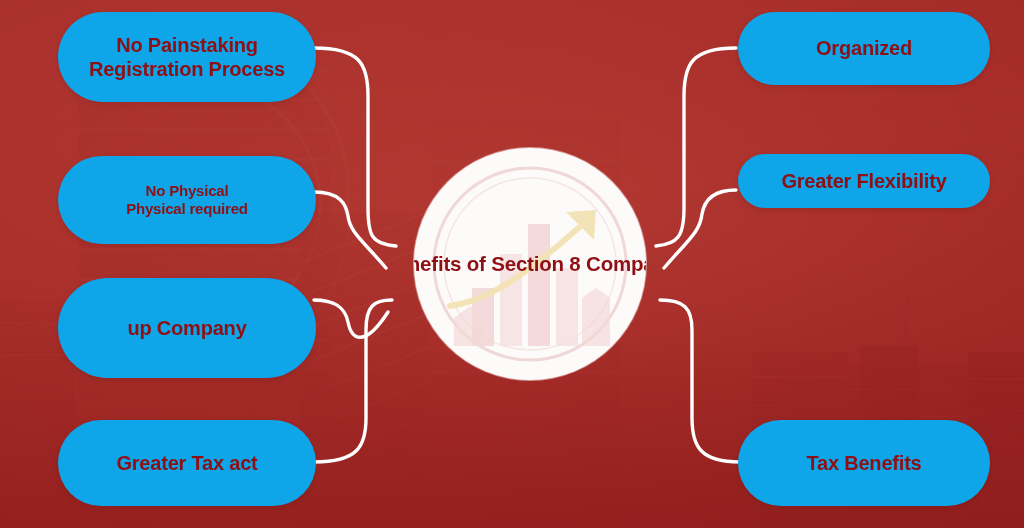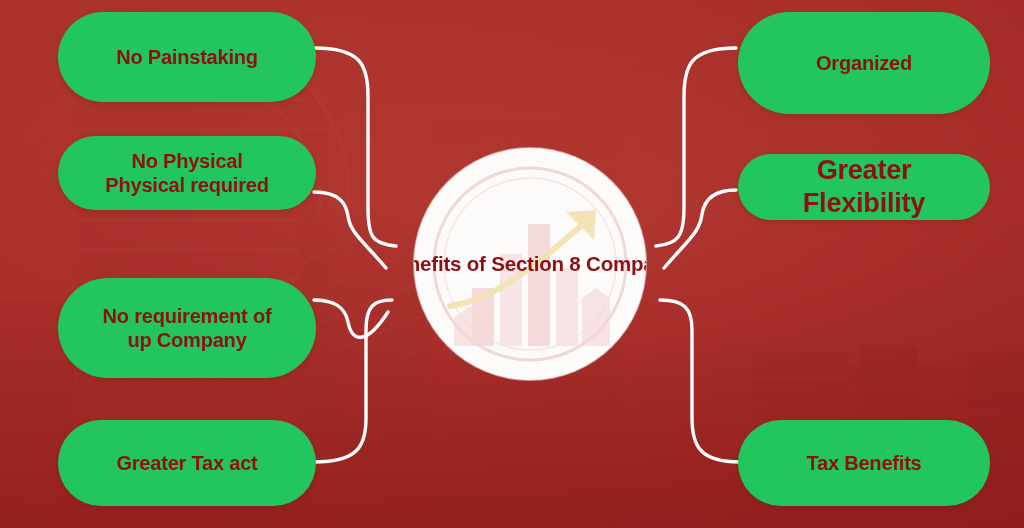--- a/index.html
+++ b/index.html
@@ -134,38 +134,38 @@
     font-weight:bold;
     font-size:20.5px;
     line-height:1.32;
     letter-spacing:-0.2px;
     white-space:nowrap;
   }
 
   
   .pill {
     position:absolute;
-    background:#22c55e;
+    background:#0ea5e9;
     border-radius:999px;
     display:flex; align-items:center; justify-content:center;
     text-align:center;
     color:#8e1014;
     font-weight:bold;
     letter-spacing:-0.2px;
     box-shadow:0 2px 5px rgba(90,15,15,.18);
   }
   .pill span { display:block; line-height:1.22; padding:0 14px; }
 
   #pill-l1 { left:58px;  top:12px;  width:258px; height:90px;  font-size:20px; }
-  #pill-l2 { left:58px;  top:136px; width:258px; height:74px;  font-size:20px; }
+  #pill-l2 { left:58px;  top:156px; width:258px; height:88px;  font-size:15px; }
   #pill-l3 { left:58px;  top:278px; width:258px; height:100px; font-size:20px; }
   #pill-l4 { left:58px;  top:420px; width:258px; height:86px;  font-size:20px; }
 
-  #pill-r1 { left:738px; top:12px;  width:252px; height:102px;  font-size:20px; }
-  #pill-r2 { left:738px; top:154px; width:252px; height:66px;  font-size:27px; }
+  #pill-r1 { left:738px; top:12px;  width:252px; height:73px;  font-size:20px; }
+  #pill-r2 { left:738px; top:154px; width:252px; height:54px;  font-size:20px; }
   #pill-r3 { left:738px; top:420px; width:252px; height:86px;  font-size:20px; }
 </style>
 </head>
 <body>
 
 <div id="infographic">
 
   <div class="bg-photo">
     <div class="bld-left-tower">
       <div class="floor" style="top:26px"></div>
@@ -283,33 +283,33 @@
     </svg>
     <div class="center-label">
       <span>Benefits of</span>
       <span>Section 8 Company</span>
     </div>
   </div>
 
   <div class="pill" id="pill-l1">
     <div>
       <span>No Painstaking</span>
+      <span>Registration Process</span>
     </div>
   </div>
 
   <div class="pill" id="pill-l2">
     <div>
       <span>No Physical</span>
       <span>Physical required</span>
     </div>
   </div>
 
   <div class="pill" id="pill-l3">
     <div>
-      <span>No requirement of</span>
       <span>up Company</span>
     </div>
   </div>
 
   <div class="pill" id="pill-l4">
     <div>
       <span>Greater Tax act</span>
     </div>
   </div>
 

